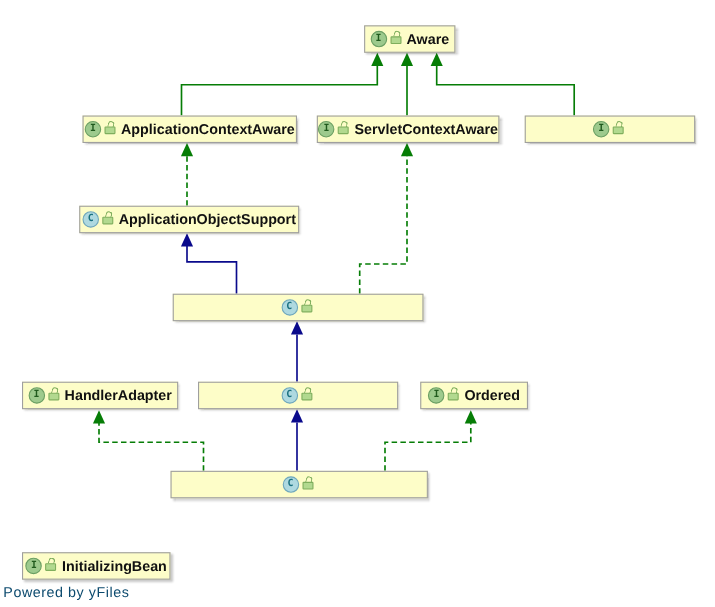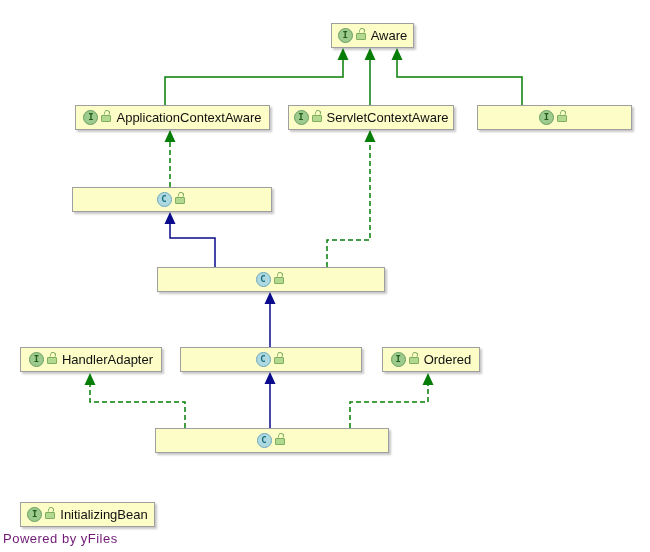--- a/index.html
+++ b/index.html
@@ -25,23 +25,23 @@
   .lock { position:relative; display:inline-block; width:10px; height:9px; margin:0 3px 0 3px; flex:0 0 auto; }
   .lock::after {
     content:""; position:absolute; bottom:0; left:0; width:8px; height:5px;
     background:#b2d98f; border:1px solid #7fae5d; border-radius:1px;
   }
   .lock::before {
     content:""; position:absolute; top:-3px; left:3px; width:4px; height:5px;
     border:1.5px solid #7fae5d; border-bottom:none; border-radius:4px 4px 0 0;
     transform:rotate(16deg);
   }
-  .label { margin-left:2px; }
+  .label { margin-left:2px;font-weight:bold; }
   #watermark {
-    position:absolute; left:3px; top:531px; font-size:13px; color:#701a75;
+    position:absolute; left:3px; top:531px; font-size:13px; color:#0c4a6e;
     letter-spacing:0.5px;
   }
 </style>
 </head>
 <body>
 
 <div id="canvas">
 
   <svg id="edges" viewBox="0 0 650 552" xmlns="http://www.w3.org/2000/svg">
 
@@ -95,20 +95,21 @@
   </div>
 
   <div class="node" style="left:477px; top:105px; width:153px">
     <span class="circ iface">I</span>
       <span class="lock"></span>
   </div>
 
   <div class="node" style="left:72px;  top:187px; width:198px">
     <span class="circ cls">C</span>
       <span class="lock"></span>
+      <span class="label">ApplicationObjectSupport</span>
   </div>
 
   <div class="node" style="left:157px; top:267px; width:226px">
     <span class="circ cls">C</span>
       <span class="lock"></span>
   </div>
 
   <div class="node" style="left:20px;  top:347px; width:140px">
     <span class="circ iface">I</span>
       <span class="lock"></span>

